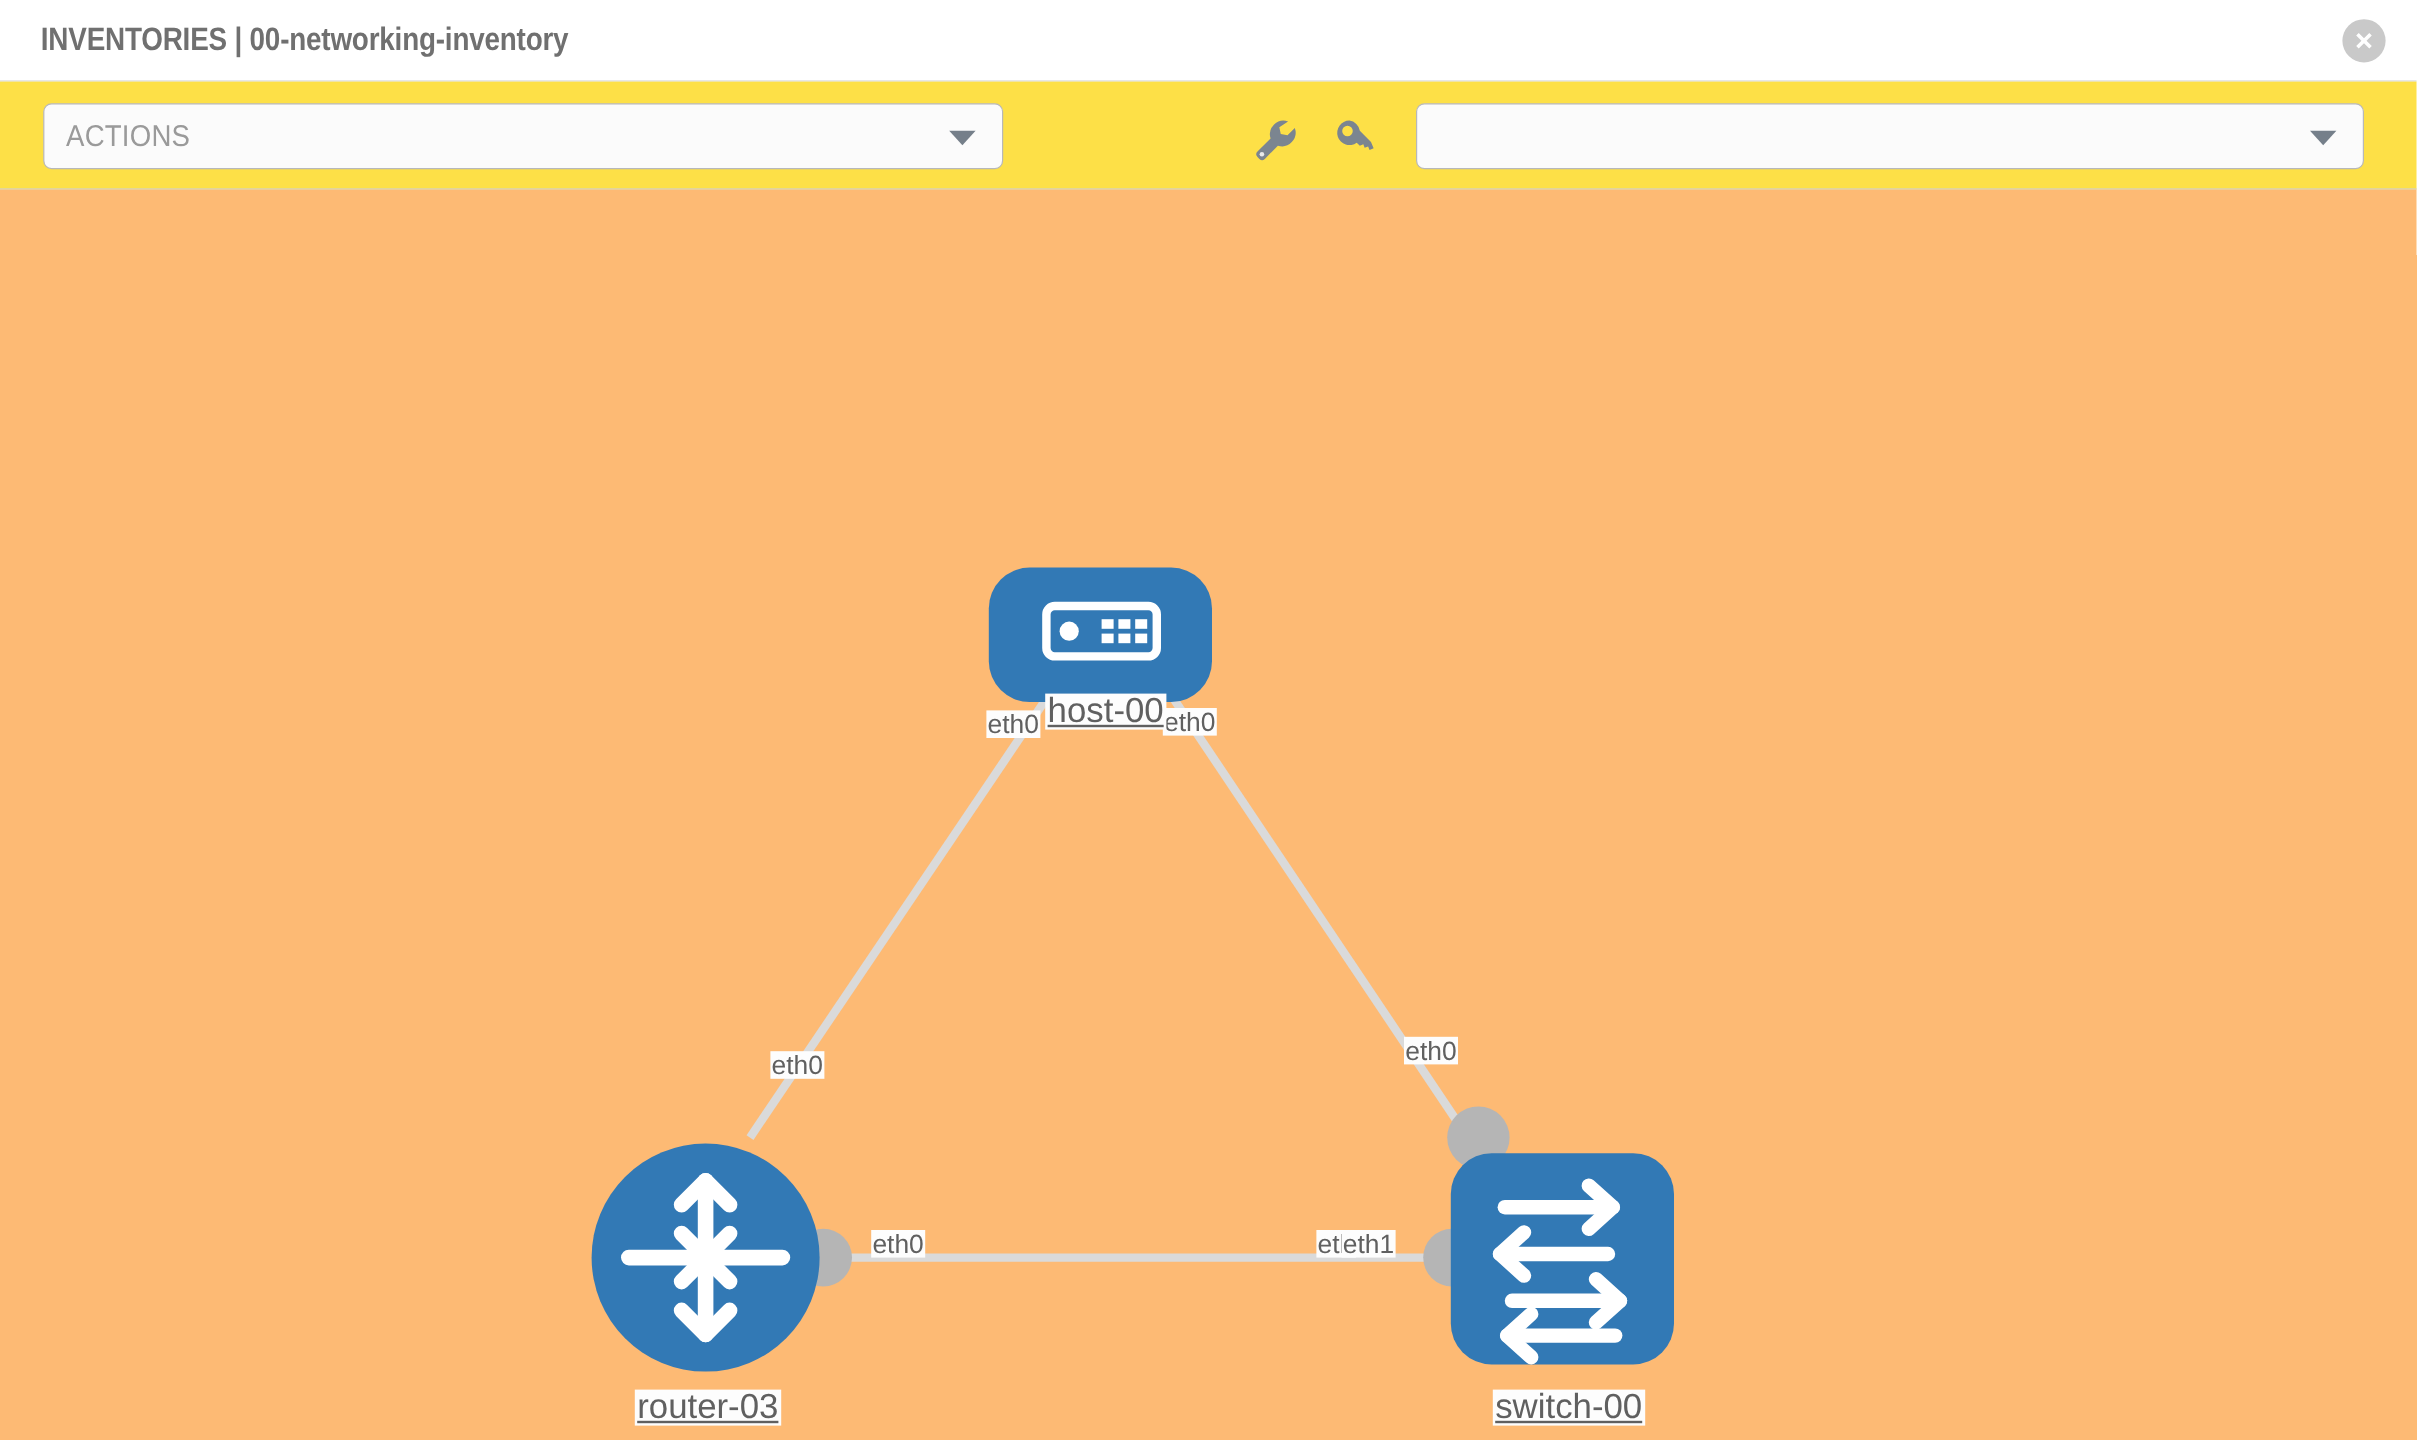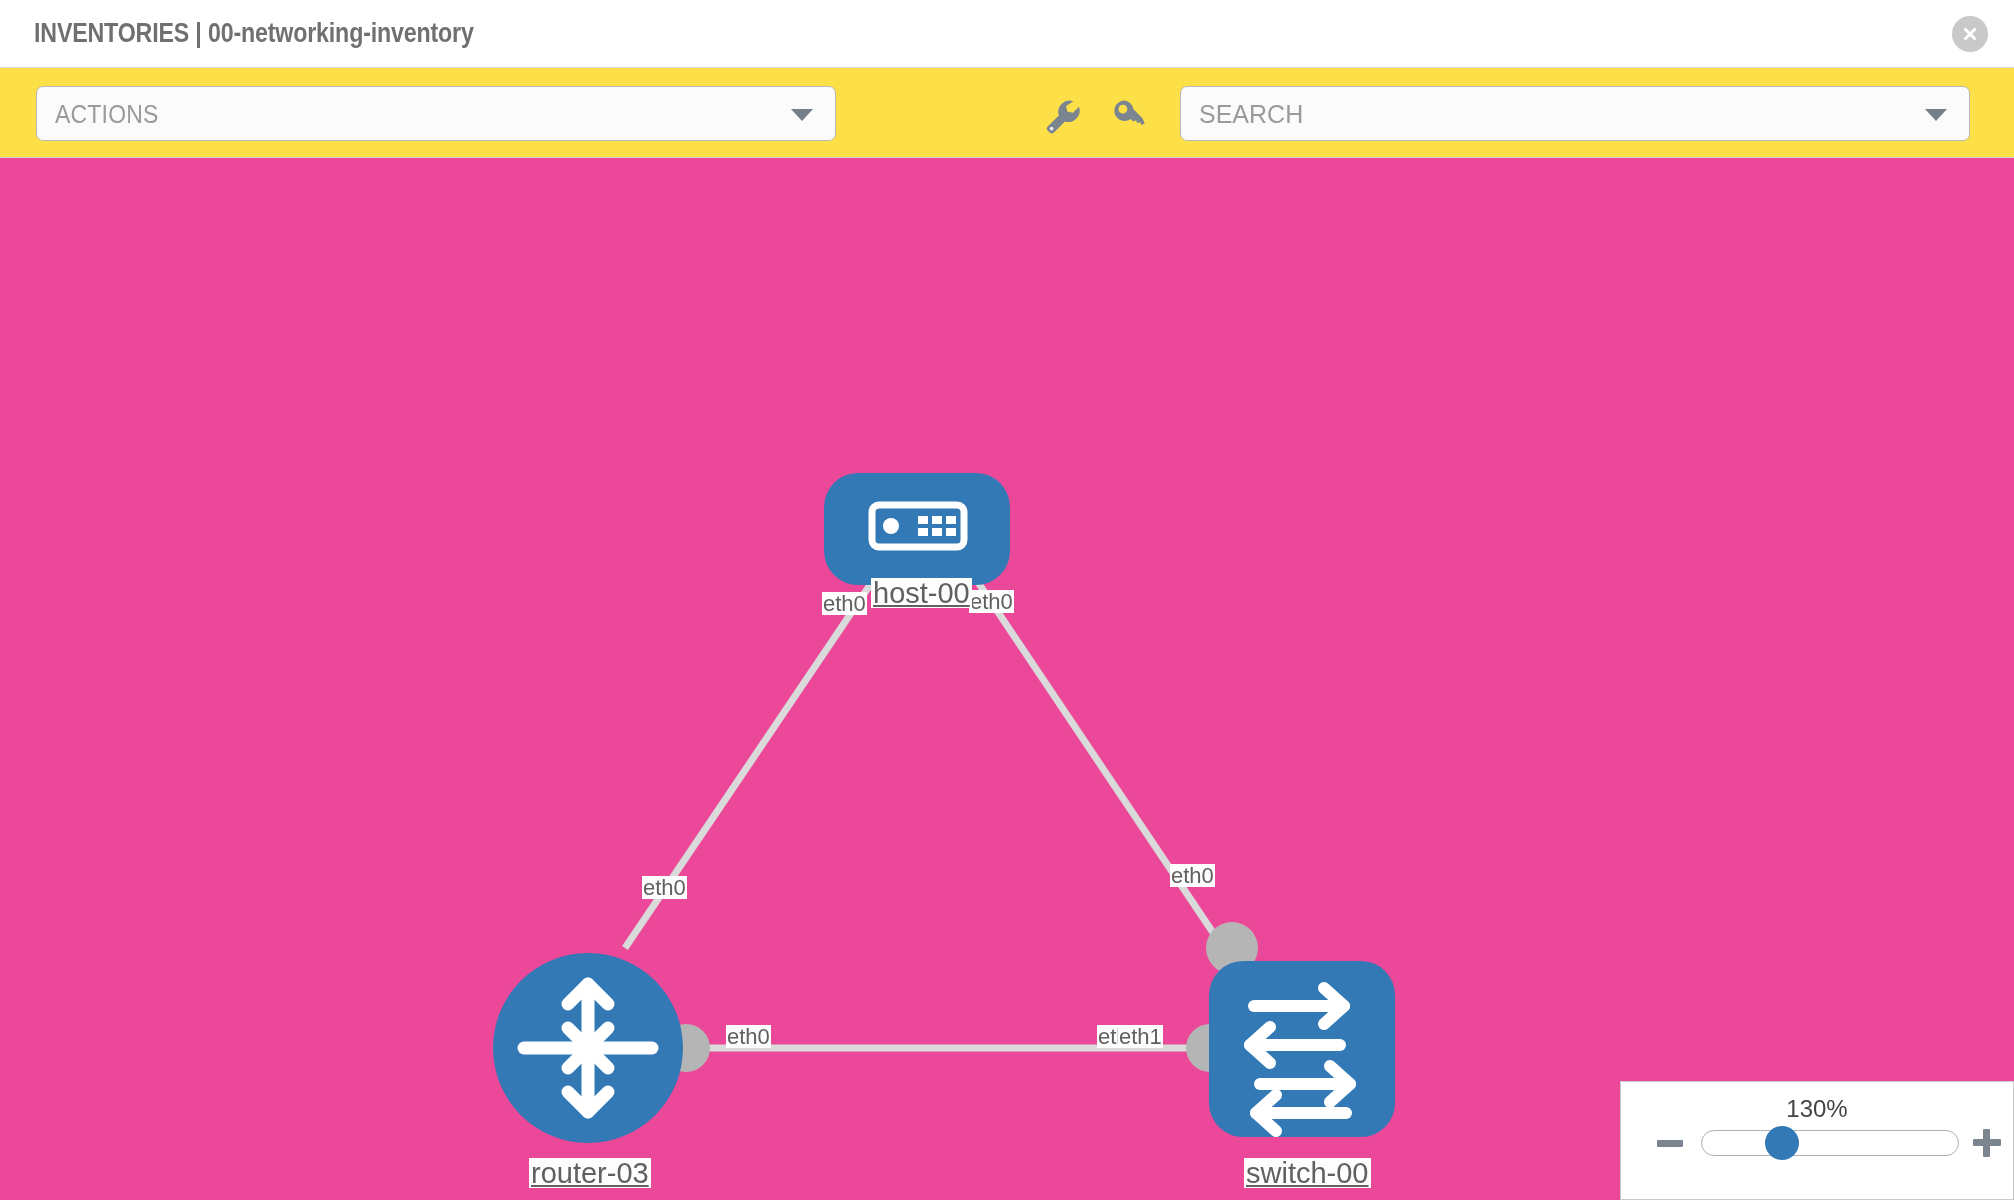--- a/index.html
+++ b/index.html
@@ -134,21 +134,21 @@
     color: #5d5d5d;
   }
   .search-input::placeholder { color: #9a9a9a; }
 
   
   .canvas {
     position: absolute;
     left: 0; top: 158px;
     width: 2014px;
     height: 1042px;
-    background: #ec4899;
+    background: #fdba74;
     overflow: hidden;
   }
   .topology-svg {
     position: absolute;
     left: 0; top: 0;
     width: 2014px;
     height: 1042px;
   }
 
   
@@ -272,21 +272,20 @@
 
     <div class="tool-icon key">
       <svg width="42" height="42" viewBox="0 0 42 42" aria-hidden="true">
         <g fill="#7b8590">
           <path d="M16.5 6.5 a10.2 10.2 0 1 0 6.1 18.4 l2.6 2.6 2.9 -1.2 1.1 2.9 2.9 -1.1 1.2 2.9 3.4 -1.4 -2.2 -5.3 -9.3 -9.3 A10.2 10.2 0 0 0 16.5 6.5 z m-1.6 4.3 a4.4 4.4 0 1 1 0 8.8 4.4 4.4 0 0 1 0 -8.8 z"></path>
         </g>
       </svg>
     </div>
 
     <div class="search-box">
-      <input class="search-input" type="text" placeholder="SEARCH" style="">
       <span class="caret"></span>
     </div>
   </div>
 
   <div class="canvas">
 
     <svg class="topology-svg" viewBox="0 0 2014 1042">
 
       <g stroke="#dadada" stroke-width="7" fill="none">
         <line x1="895" y1="390" x2="625" y2="790"></line>
@@ -361,21 +360,14 @@
     <span class="iface-label" style="left:1170px; top:706px;">eth0</span>
     <span class="iface-label" style="left:726px; top:867px;">eth0</span>
     <span class="iface-label" style="left:1097px; top:867px;">eth</span>
     <span class="iface-label" style="left:1118px; top:867px;">eth1</span>
 
     <span class="node-label" style="left:871px; top:420px;">host-00</span>
     <span class="node-label" style="left:529px; top:1000px;">router-03</span>
     <span class="node-label" style="left:1244px; top:1000px;text-align:center;">switch-00</span>
   </div>
 
-  <div class="zoom-panel">
-    <div class="zoom-value">130%</div>
-    <div class="zoom-minus"></div>
-    <div class="zoom-track"></div>
-    <div class="zoom-thumb"></div>
-    <div class="zoom-plus"></div>
-  </div>
 
 </div>
 
 </body></html>

